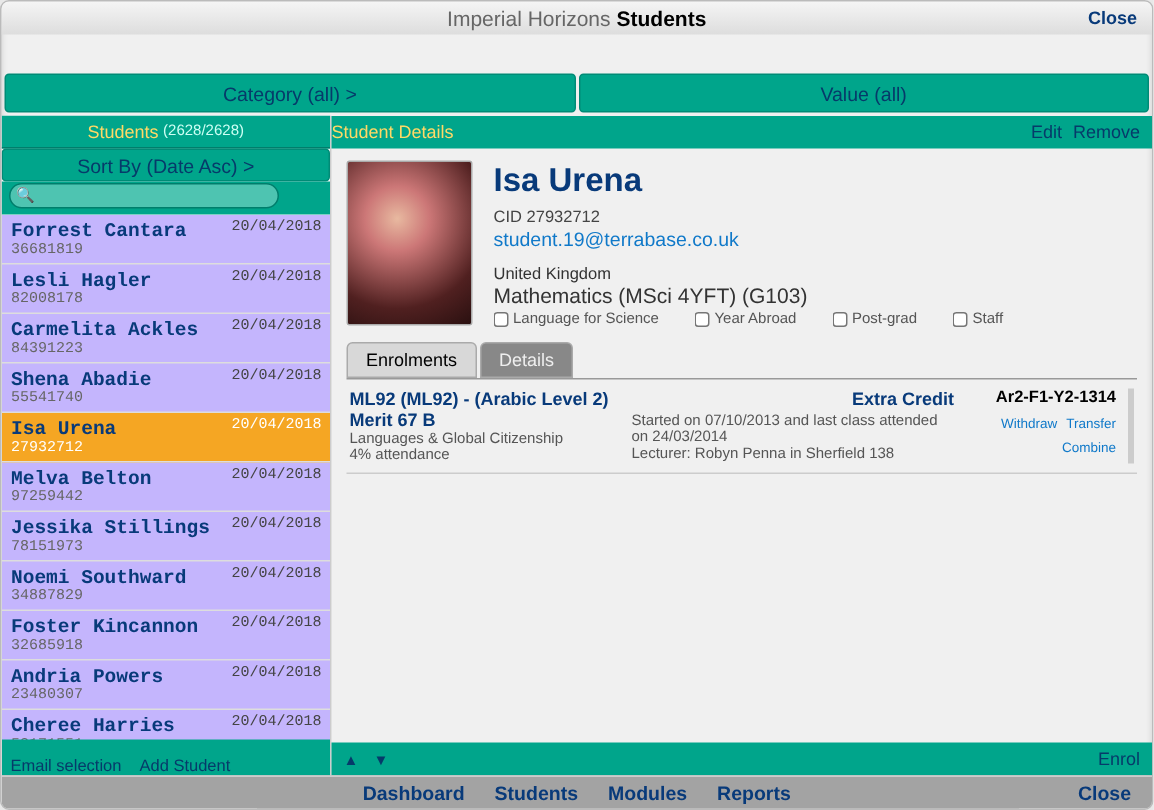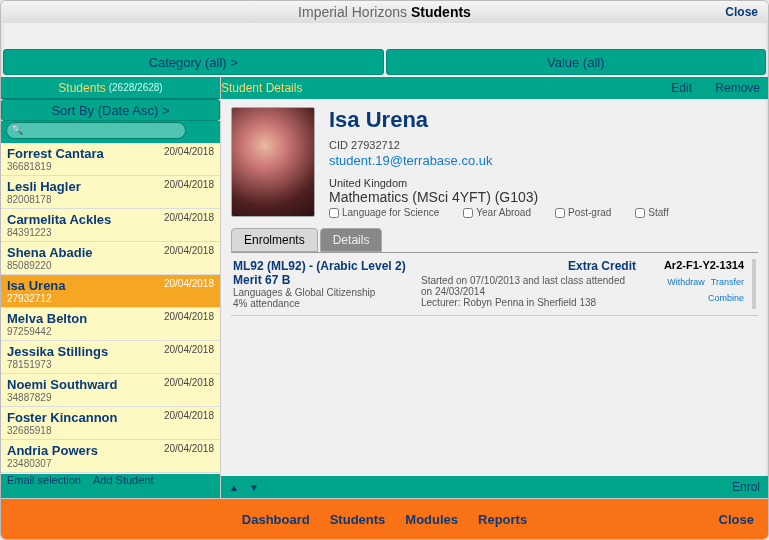--- a/index.html
+++ b/index.html
@@ -13,33 +13,33 @@
   .btn-green { background: #00a58b; color: #063a6a; font-size: 13px; height: 26px; display: flex; align-items: center; justify-content: center; border-radius: 3px; border: 1px solid #008b76; cursor: pointer; }
   .span-half { flex: 1; margin-top: 24px; }
   .body { flex: 1; display: flex; overflow: hidden; }
   .left-col { width: 220px; display: flex; flex-direction: column; border-right: 1px solid #ccc; background:#fafafa;}
   .left-header { background: #00a58b; color: #ffd966; font-size: 12px; height: 22px; display: flex; align-items: center; justify-content: center; border-bottom: 1px solid #007e6c;}
   .left-header .count { color: #ccfff4; font-size: 10px; margin-left: 3px;}
   .sortbar { height: 22px; }
   .searchbar { background: #00a58b; height: 22px; padding: 1px 5px; }
   .searchbar .search { width: 180px; height: 17px; border-radius: 9px; border: 1px solid #007e6c; background: #4ec4b1; position:relative;}
   .searchbar .search::before { content: "🔍"; font-size: 10px; position: absolute; left: 4px; top: 1px; color:#fff;}
-  .list { flex: 1; overflow-y: auto; background:#fef9c3;}
+  .list { flex: 1; overflow-y: auto; background:#c4b5fd;font-family:Liberation Mono, monospace;}
   .list-item { border-bottom: 1px solid #ddd; padding: 3px 6px; display: flex; justify-content: space-between; align-items: flex-start; cursor:pointer;}
   .li-main { display: flex; flex-direction: column; }
   .li-name { color: #083a7a; font-weight: bold; font-size: 13px; }
   .li-sub { color: #666; font-size: 10px; }
   .li-date { color: #444; font-size: 10px; }
   .list-item.selected { background: #f5a623; }
   .list-item.selected .li-name { color: #083a7a; }
   .list-item.selected .li-sub { color: #fff; }
   .list-item.selected .li-date { color: #fff; }
   .right-col { flex: 1; display: flex; flex-direction: column; }
   .detail-header { background: #00a58b; height: 22px; display: flex; align-items: center; justify-content: flex-start; position: relative; color:#ffd966; font-size:12px;}
-  .detail-header .edit { position: absolute; right: 76px; color:#063a6a; font-size:12px; cursor:pointer;}
+  .detail-header .edit { position: absolute; right: 60px; color:#063a6a; font-size:12px; cursor:pointer;}
   .detail-header .remove { position: absolute; right: 8px; color:#063a6a; font-size:12px; cursor:pointer;}
   .detail-body { flex: 1; padding: 8px 10px; overflow:auto;}
   .profile { display: flex; gap: 14px; }
   .avatar { width: 84px; height: 110px; background: radial-gradient(circle at 40% 35%, #e8b9a0 0%, #c77 25%, #502020 70%, #2a1010 100%); border: 1px solid #aaa; border-radius:2px;}
   .profile-info h2 { font-size: 22px; color:#083a7a; font-weight:bold; margin-bottom:6px;}
   .cid-line { font-size: 11px; color:#777;}
   .cid-line span { color:#444;}
   .email { font-size: 13px; color:#1079c9; text-decoration:none;}
   .country { font-size: 11px; color:#333; margin-top:8px;}
   .course { font-size: 14px; color:#333;}
@@ -55,25 +55,25 @@
   .enrol-left .title { color:#083a7a; font-size:12px; font-weight:bold;}
   .enrol-left .grade { color:#083a7a; font-size:12px; font-weight:bold;}
   .enrol-left .dept { color:#555;}
   .enrol-left .att { color:#555;}
   .enrol-mid { flex:1; color:#555;}
   .enrol-mid .credit { color:#083a7a; font-size:12px; font-weight:bold; text-align:right; margin-bottom:2px;}
   .enrol-right { flex:0 0 100px; text-align:right;}
   .enrol-right .room { color:#000; font-size:11px; font-weight:bold;}
   .enrol-right .actions { margin-top:6px; display:flex; flex-wrap:wrap; justify-content:flex-end; gap:6px;}
   .enrol-right .actions span { color:#1079c9; font-size:9px; cursor:pointer;}
-  .left-footer { background:#00a58b; height:22px; display:flex; align-items:flex-end; gap:12px; padding:12px 6px; font-size:11px; color:#063a6a;}
+  .left-footer { background:#00a58b; height:22px; display:flex; align-items:flex-start; gap:12px; padding:12px 6px; font-size:11px; color:#063a6a;}
   .left-footer span { cursor:pointer;}
   .right-footer { background:#00a58b; height:22px; display:flex; align-items:center; padding:0 8px; color:#063a6a; font-size:12px; justify-content:space-between;}
   .arrows span { cursor:pointer; font-size:10px;}
-  .bottom-nav { height:41px; background:#f97316; border-top:1px solid #ccc; display:flex; align-items:center; justify-content:center; gap:20px; font-size:13px; color:#083a7a; font-weight:bold; position:relative;}
+  .bottom-nav { height:22px; background:#a3a3a3; border-top:1px solid #ccc; display:flex; align-items:center; justify-content:center; gap:20px; font-size:13px; color:#083a7a; font-weight:bold; position:relative;}
   .bottom-nav span { cursor:pointer;}
   .bottom-nav .close-bot { position:absolute; right:14px;}
   .scroll-ind { width:4px; background:#ccc;}
 </style>
 </head>
 <body>
 
 <div class="window">
   <div class="titlebar">
     <span class="title-app">Imperial Horizons</span>
@@ -112,21 +112,21 @@
           <div class="list-item">
             <div class="li-main">
               <span class="li-name">Carmelita Ackles</span>
               <span class="li-sub">84391223</span>
             </div>
             <span class="li-date">20/04/2018</span>
           </div>
           <div class="list-item">
             <div class="li-main">
               <span class="li-name">Shena Abadie</span>
-              <span class="li-sub">85089220</span>
+              <span class="li-sub">55541740</span>
             </div>
             <span class="li-date">20/04/2018</span>
           </div>
           <div class="list-item selected">
             <div class="li-main">
               <span class="li-name">Isa Urena</span>
               <span class="li-sub">27932712</span>
             </div>
             <span class="li-date">20/04/2018</span>
           </div>

